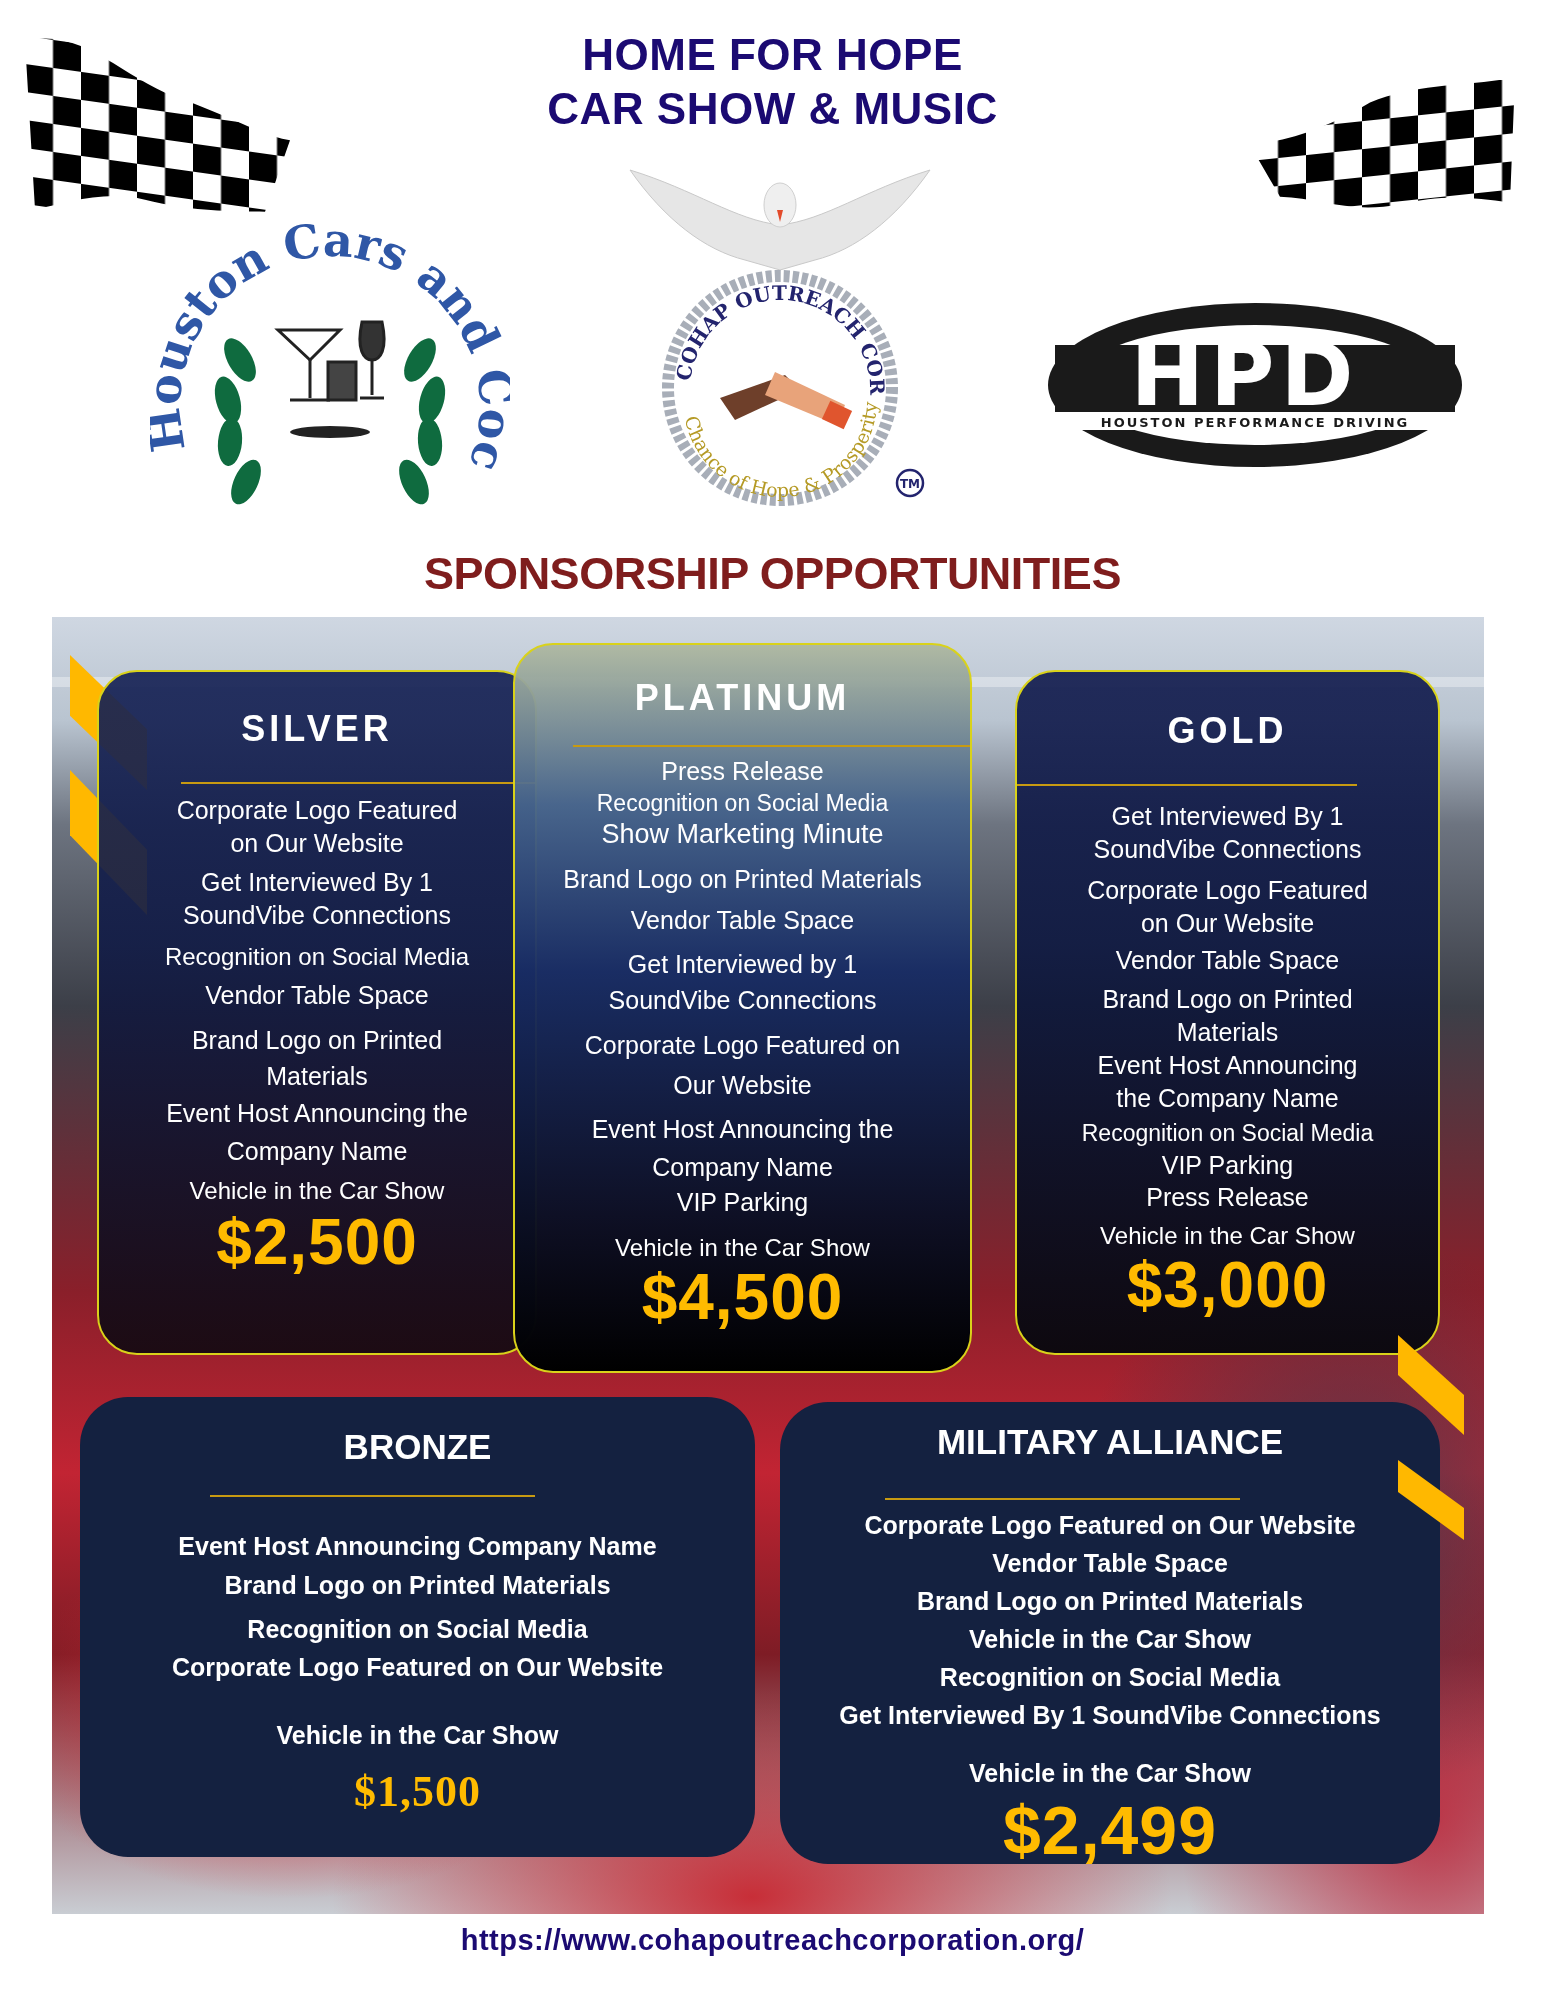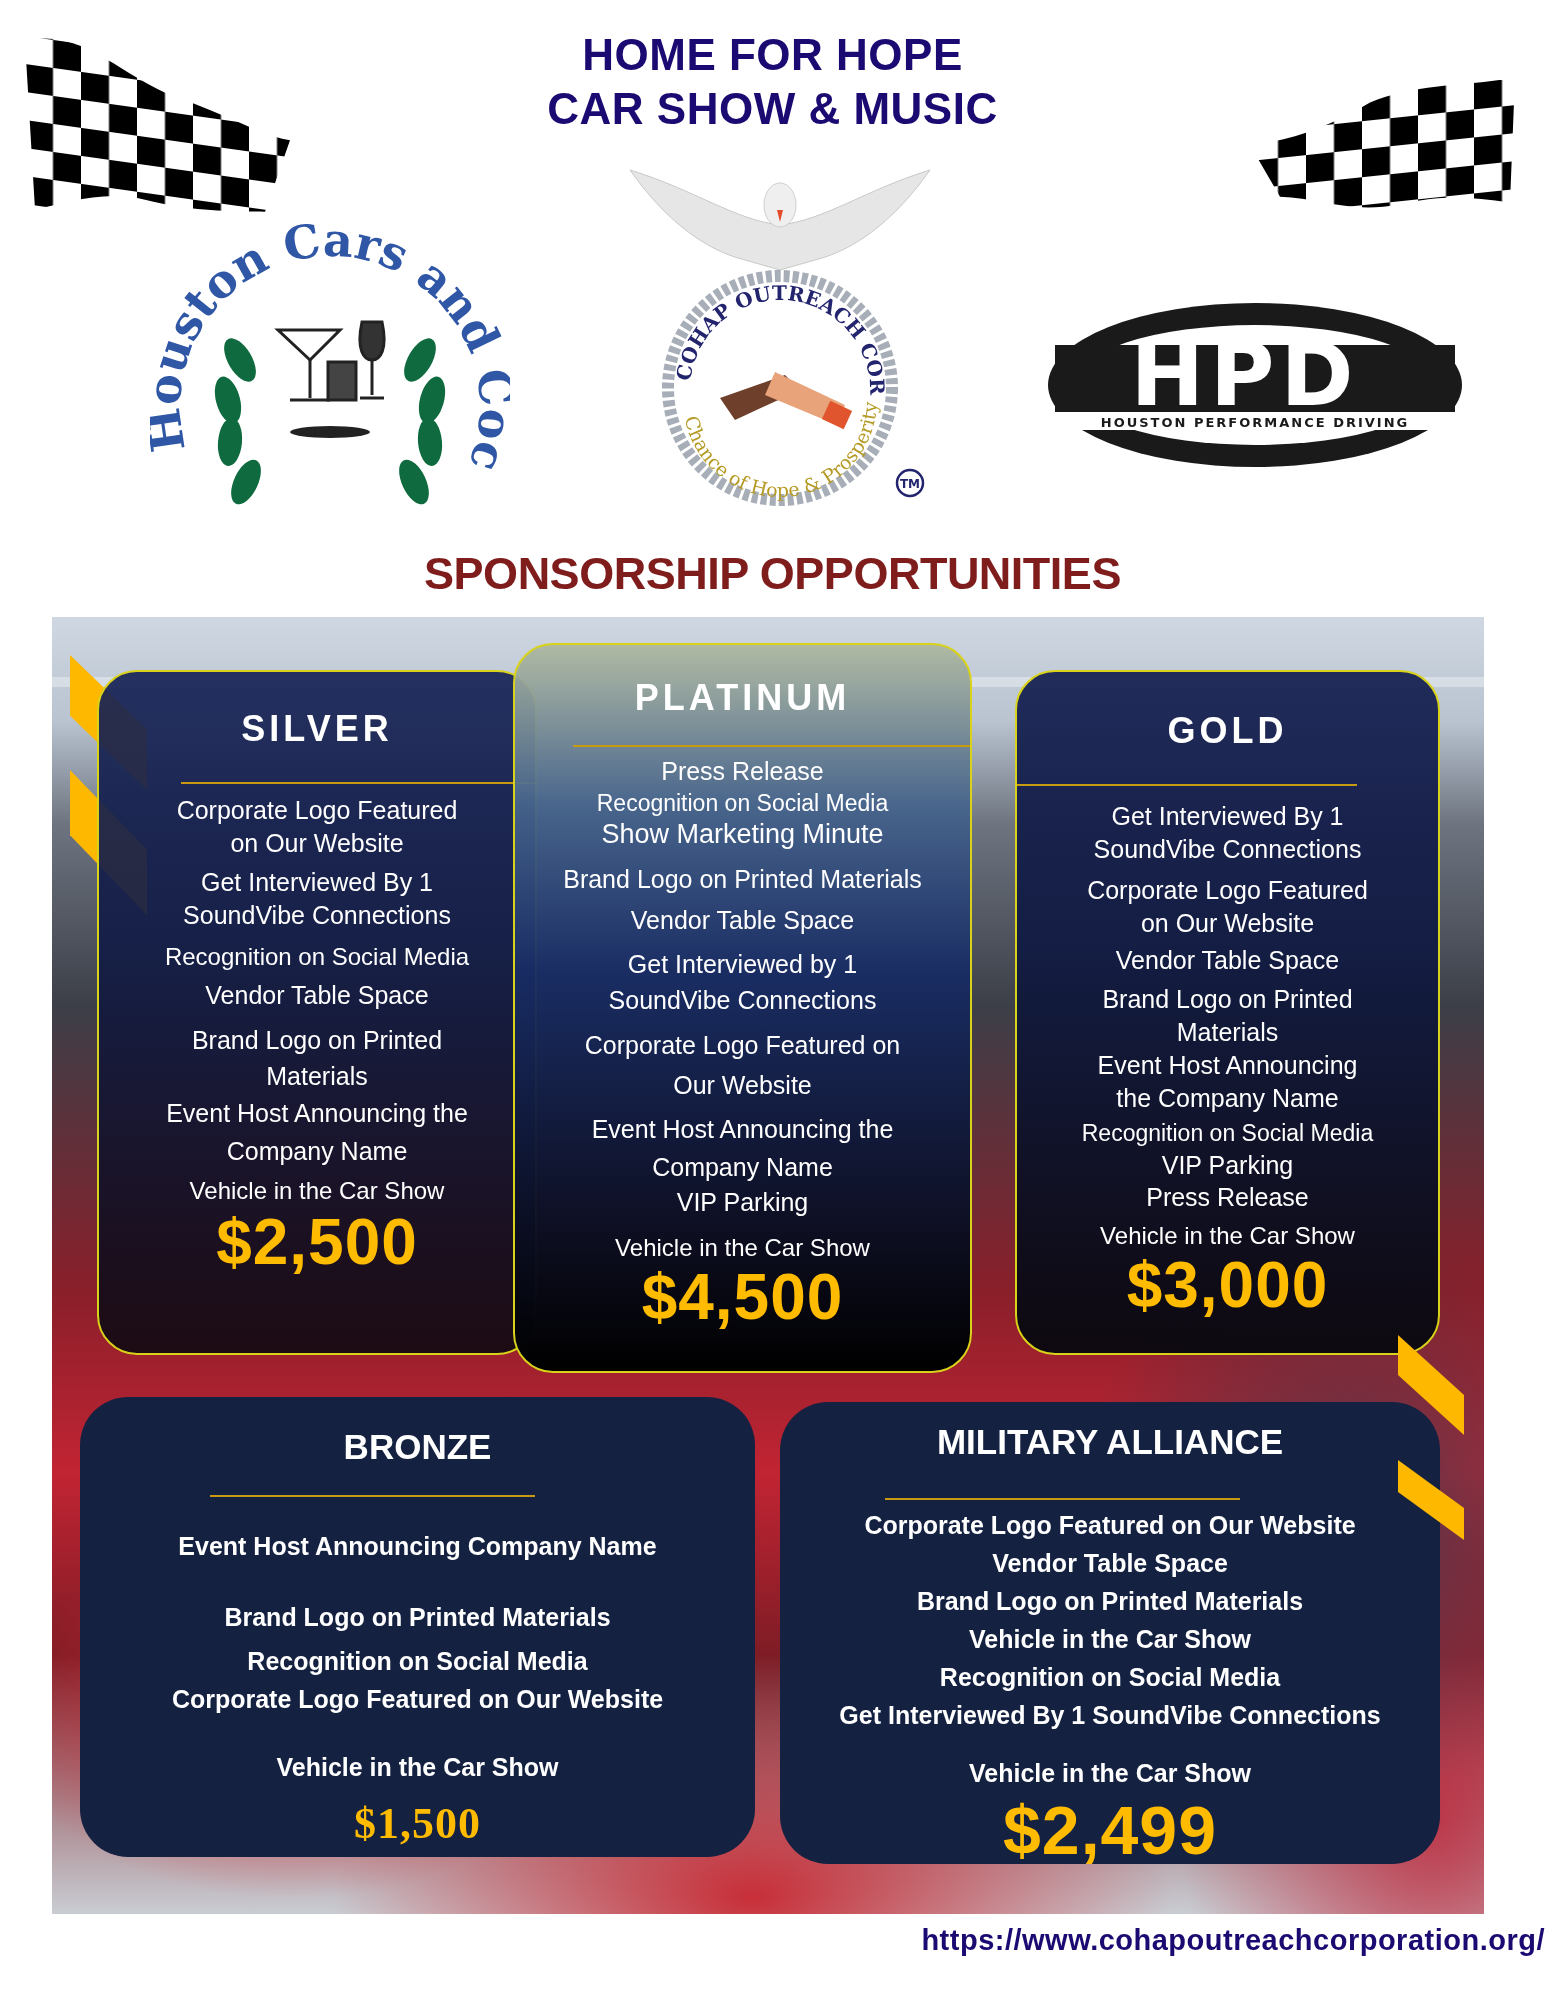--- a/index.html
+++ b/index.html
@@ -77,21 +77,21 @@
     background: #142140; border: none; border-radius: 48px;
   }
   .card-military {
     left: 780px; top: 1402px; width: 660px; height: 462px;
     background: #142140; border: none; border-radius: 48px;
   }
   .card-bronze .heading, .card-military .heading { letter-spacing: 0; font-size: 35px; }
   .card-bronze .item, .card-military .item { font-weight: 700; font-size: 25px; line-height: 38px; }
 
   .footer-url {
-    position: absolute; left: 0; width: 1545px; top: 1924px; text-align: right;
+    position: absolute; left: 0; width: 1545px; top: 1924px; text-align: center;
     color: #1b0a72; font-weight: 700; font-size: 29px; letter-spacing: 0.5px;
   }
 </style>
 </head>
 <body>
 
 <div class="title">
   <span>HOME FOR HOPE</span>
   <span>CAR SHOW &amp; MUSIC</span>
 </div>
@@ -255,21 +255,21 @@
     <div class="item" style="line-height:32px;margin-bottom:6px">Press Release</div>
     <div class="item last">Vehicle in the Car Show</div>
     <div class="price" style="line-height:66px;">$3,000</div>
   </div>
 </div>
 
 <div class="card card-bronze">
   <div class="heading abs" style="left:0;width:100%;top:30px;">BRONZE</div>
   <div class="rule" style="left:130px;width:325px;top:98px;"></div>
   <div class="items" style="top:130px;">
-    <div class="item" style="margin-bottom:33px">Event Host Announcing Company Name</div>
+    <div class="item" style="margin-bottom:1px">Event Host Announcing Company Name</div>
     <div class="item" style="margin-bottom:6px">Brand Logo on Printed Materials</div>
     <div class="item">Recognition on Social Media</div>
     <div class="item" style="margin-bottom:30px">Corporate Logo Featured on Our Website</div>
     <div class="item">Vehicle in the Car Show</div>
     <div class="price" style="font-size:44px;line-height:76px;font-family:Liberation Serif, serif;">$1,500</div>
   </div>
 </div>
 
 <div class="card card-military">
   <div class="heading abs" style="left:0;width:100%;top:20px;">MILITARY ALLIANCE</div>

